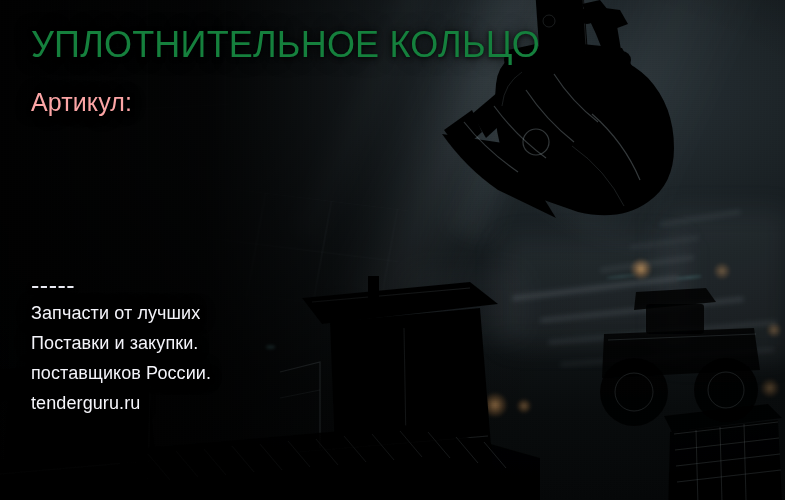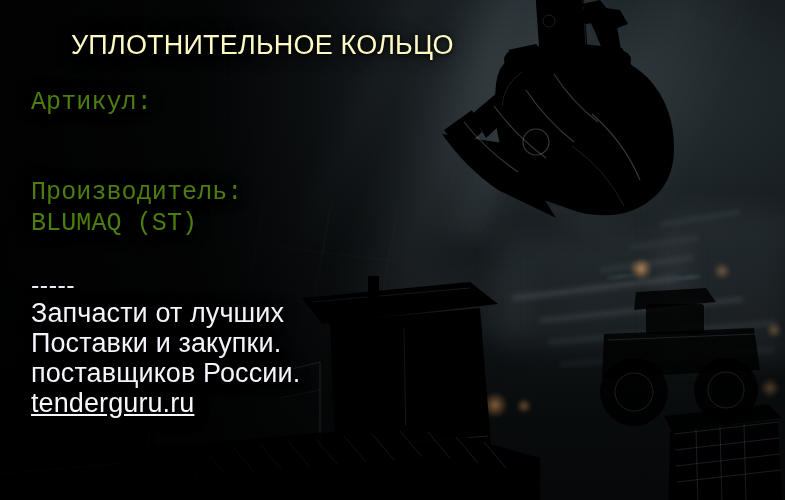--- a/index.html
+++ b/index.html
@@ -145,30 +145,29 @@
 
   
   .content{
     position:absolute;inset:0;
     padding:0;
     z-index:5;
   }
 
   .title{
     position:absolute;left:31px;top:24px;
-    font-size:27px;
+    font-size:36px;
     line-height:42px;
     letter-spacing:.2px;
-    color:#fef9c3;
+    color:#15803d;
     white-space:nowrap;
     text-shadow:0 1px 5px rgba(0,0,0,.95), 0 0 18px rgba(0,0,0,.8);
-    margin-left:40px;
-  }
-
-  .field{position:absolute;left:31px;color:#4d7c0f;font-family:Liberation Mono, monospace;}
+  }
+
+  .field{position:absolute;left:31px;color:#fca5a5;}
   .field .label,
   .field .value{
     display:block;
     font-size:25px;
     line-height:31px;
     letter-spacing:.1px;
     white-space:nowrap;
     text-shadow:0 1px 5px rgba(0,0,0,.95), 0 0 16px rgba(0,0,0,.75);
   }
   .field-sku{top:87px;}
@@ -181,28 +180,28 @@
   .promo .rule{
     display:block;
     font-size:25px;
     line-height:26px;
     letter-spacing:.5px;
     color:#e9eaf2;
     text-shadow:0 1px 5px rgba(0,0,0,.95);
   }
   .promo .line{
     display:block;
-    font-size:27px;
+    font-size:18px;
     line-height:30px;
     letter-spacing:.1px;
     white-space:nowrap;
     color:#f4f4fa;
     text-shadow:0 1px 5px rgba(0,0,0,.95), 0 0 16px rgba(0,0,0,.75);
   }
-  .promo .line.url{color:#f6f6fb;text-decoration:underline;}
+  .promo .line.url{color:#f6f6fb;}
 </style>
 </head>
 <body>
 
 <div class="banner">
 
   <div class="bg">
     <div class="bg-base"></div>
 
     <div class="ray r1"></div>
@@ -356,24 +355,20 @@
   <div class="grain"></div>
 
   <div class="content">
 
     <div class="title">УПЛОТНИТЕЛЬНОЕ КОЛЬЦО</div>
 
     <div class="field field-sku">
       <span class="label">Артикул:</span>
     </div>
 
-    <div class="field field-maker">
-      <span class="label">Производитель:</span>
-      <span class="value">BLUMAQ (ST)</span>
-    </div>
 
     <div class="promo">
       <span class="rule">-----</span>
       <span class="line">Запчасти от лучших</span>
       <span class="line">Поставки и закупки.</span>
       <span class="line">поставщиков России.</span>
       <span class="line url">tenderguru.ru</span>
     </div>
 
   </div>

